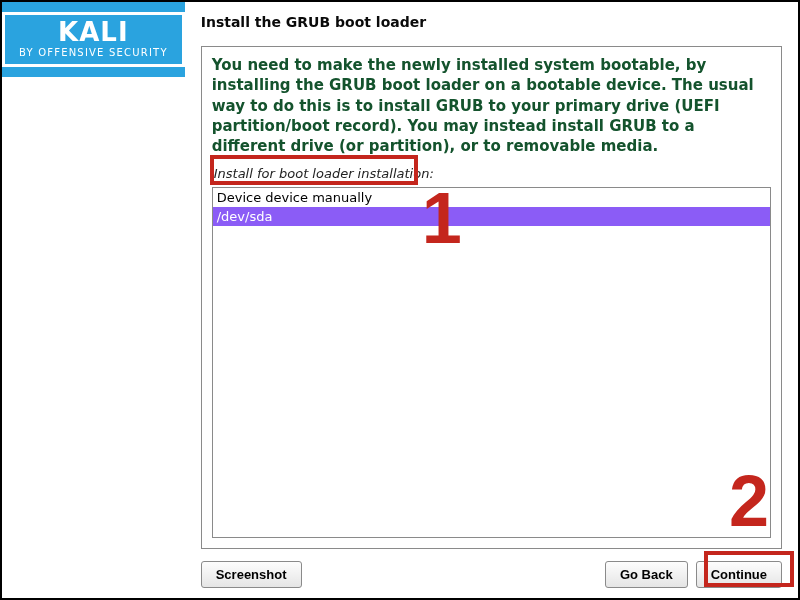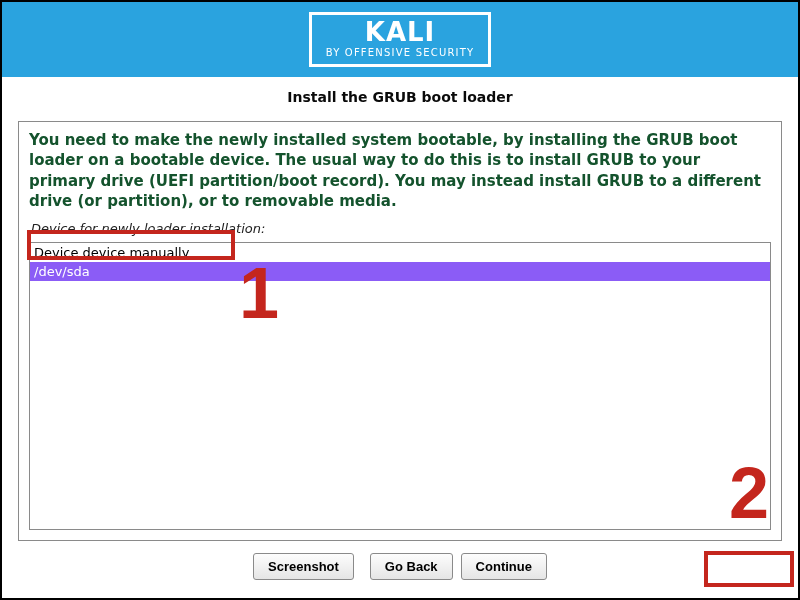--- a/index.html
+++ b/index.html
@@ -10,21 +10,21 @@
       font-size: 13px;
       background: #fff;
       overflow: hidden;
       position: relative;
     }
     .window {
       width: 800px;
       height: 600px;
       border: 2px solid #000;
       display: flex;
-      flex-direction: column;
+      flex-direction: row;
     }
     .header-bar {
       height: 75px;
       background: #2aa3df;
       display: flex;
       align-items: center;
       justify-content: center;
     }
     .logo-box {
       border: 3px solid #fff;
@@ -39,24 +39,23 @@
       line-height: 1.0;
     }
     .logo-sub {
       color: #fff;
       font-size: 10px;
       letter-spacing: 1.2px;
       margin-top: 2px;
     }
     .content {
       flex: 1;
-      padding: 12px 16px 18px 16px;
+      padding: 12px 16px 10px 16px;
       display: flex;
       flex-direction: column;
-      align-items: center;
     }
     .page-title {
       font-weight: bold;
       font-size: 14px;
       color: #0a0a0a;
       margin-bottom: 16px;
     }
     .main-panel {
       border: 1px solid #8a8a8a;
       flex: 1;
@@ -140,21 +139,21 @@
   </div>
 
   <div class="content">
 
     <div class="page-title">Install the GRUB boot loader</div>
 
     <div class="main-panel">
 
       <div class="instructions">You need to make the newly installed system bootable, by installing the GRUB boot loader on a bootable device. The usual way to do this is to install GRUB to your primary drive (UEFI partition/boot record). You may instead install GRUB to a different drive (or partition), or to removable media.</div>
 
-      <div class="field-label">Device for newly loader installation:</div>
+      <div class="field-label">Install for boot loader installation:</div>
 
       <div class="device-list">
         <div class="device-row">Device device manually</div>
         <div class="device-row selected">/dev/sda</div>
       </div>
 
       <div class="anno-box" style="left:8px; top:108px; width:208px; height:30px;"></div>
       <div class="anno-num" style="left:220px; top:130px; font-size:72px;">1</div>
 
       <div class="anno-num" style="right:12px; bottom:6px; font-size:72px;">2</div>

